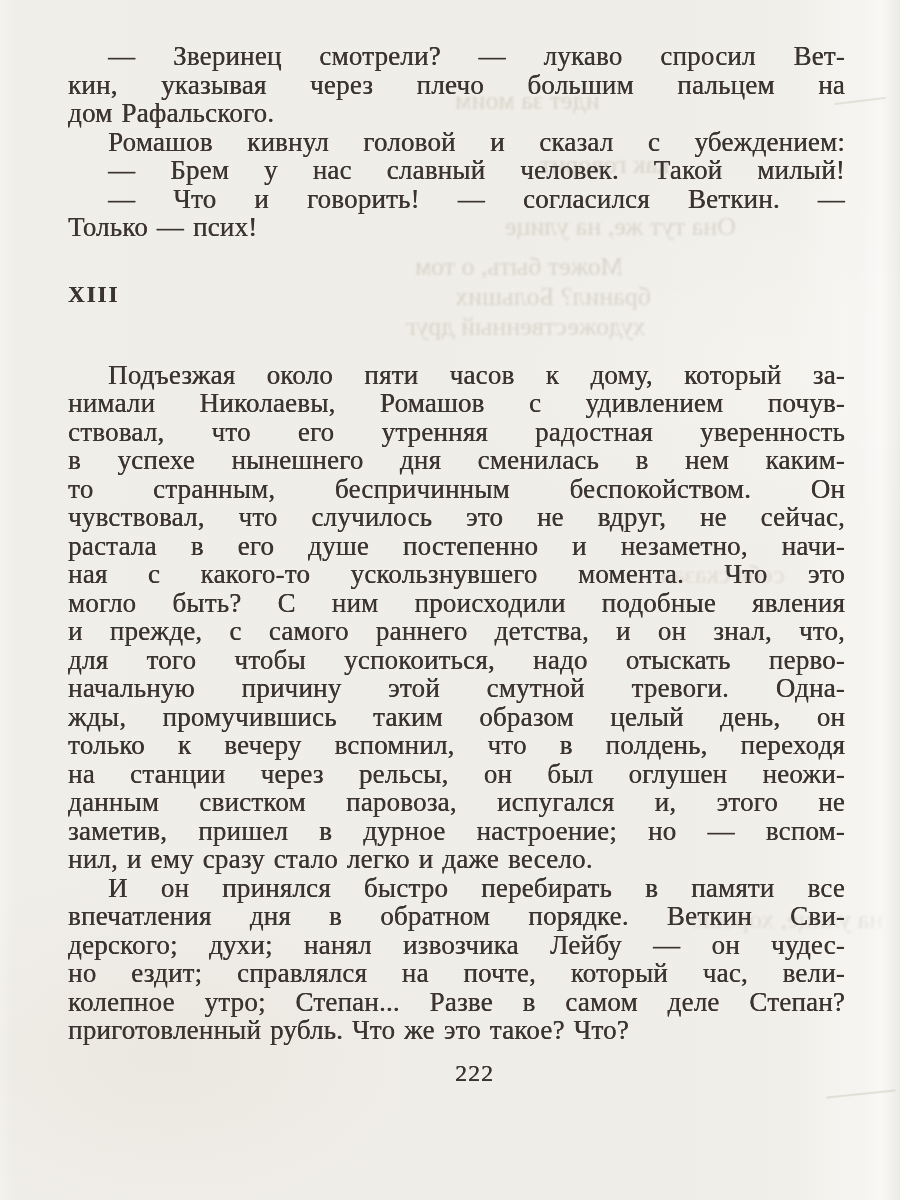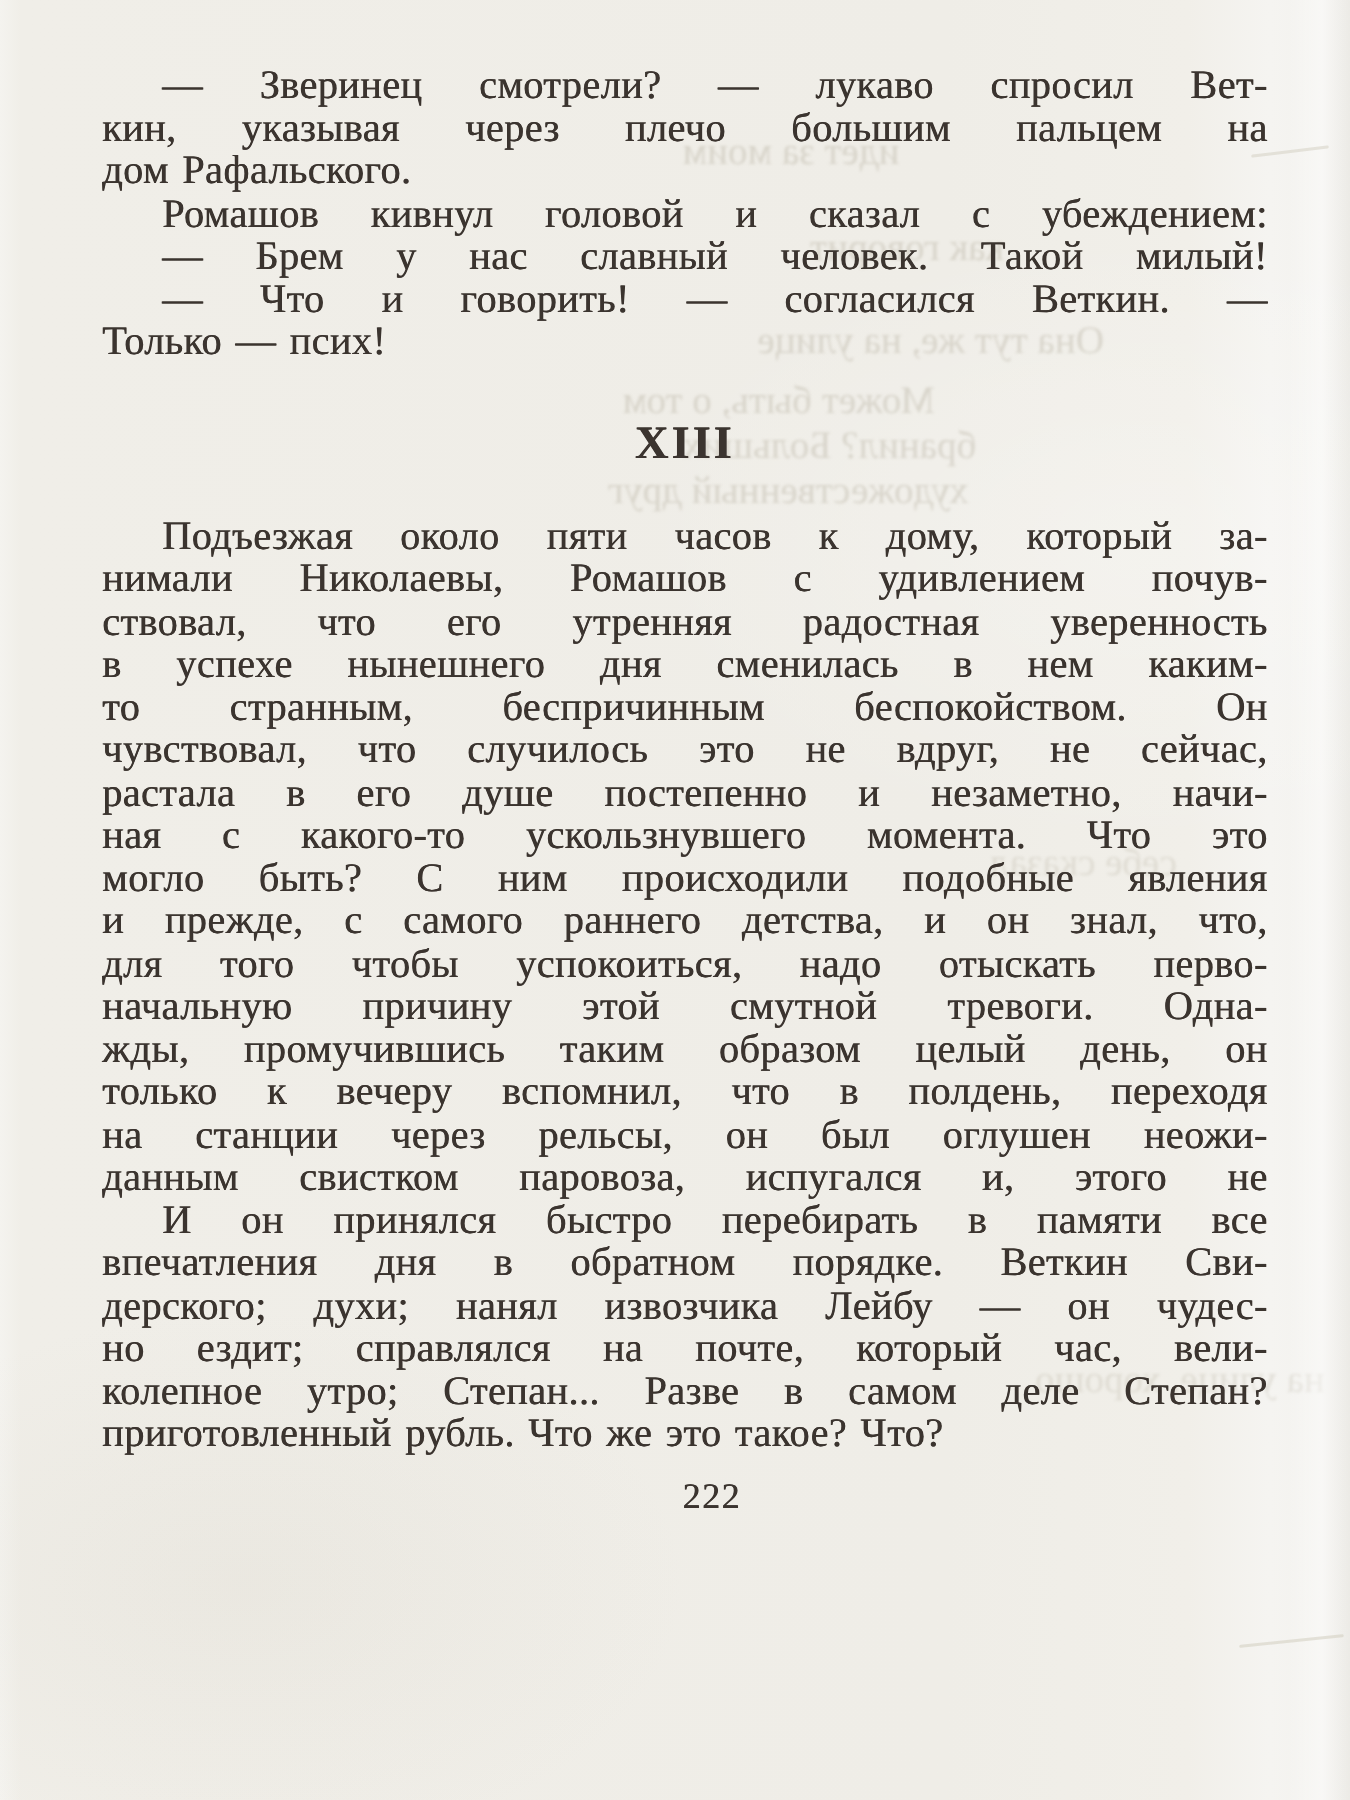--- a/index.html
+++ b/index.html
@@ -43,26 +43,26 @@
     word-spacing: 2px;
     text-align: justify;
     text-align-last: justify;
     white-space: normal;
     text-shadow: 0.3px 0 0 currentColor; 
   }
   .line.indent { padding-left: 40px; }
   .line.last   { text-align-last: left; }
   .chapter-heading {
     margin-top: 37px;
-    margin-bottom: 32px;
-    font-size: 31px;
+    margin-bottom: 50px;
+    font-size: 23px;
     line-height: 32px;
     font-weight: bold;
     letter-spacing: 2px;
-    text-align: center;
+    text-align: left;
     text-shadow: 0.3px 0 0 currentColor;
   }
   .pagenum {
     margin-top: 11px;
     font-size: 24px;
     line-height: 34px;
     letter-spacing: 1px;
     text-align: center;
     padding-left: 36px; 
     text-shadow: 0.3px 0 0 currentColor;
@@ -146,20 +146,22 @@
         <div class="line">растала в его душе постепенно и незаметно, начи-</div>
         <div class="line">ная с какого-то ускользнувшего момента. Что это</div>
         <div class="line">могло быть? С ним происходили подобные явления</div>
         <div class="line">и прежде, с самого раннего детства, и он знал, что,</div>
         <div class="line">для того чтобы успокоиться, надо отыскать перво-</div>
         <div class="line">начальную причину этой смутной тревоги. Одна-</div>
         <div class="line">жды, промучившись таким образом целый день, он</div>
         <div class="line">только к вечеру вспомнил, что в полдень, переходя</div>
         <div class="line">на станции через рельсы, он был оглушен неожи-</div>
         <div class="line">данным свистком паровоза, испугался и, этого не</div>
+        <div class="line">заметив, пришел в дурное настроение; но — вспом-</div>
+        <div class="line last">нил, и ему сразу стало легко и даже весело.</div>
         <div class="line indent">И он принялся быстро перебирать в памяти все</div>
         <div class="line">впечатления дня в обратном порядке. Веткин Сви-</div>
         <div class="line">дерского; духи; нанял извозчика Лейбу — он чудес-</div>
         <div class="line">но ездит; справлялся на почте, который час, вели-</div>
         <div class="line">колепное утро; Степан... Разве в самом деле Степан?</div>
         <div class="line last">приготовленный рубль. Что же это такое? Что?</div>
       </div>
 
     <div class="pagenum">222</div>
 

